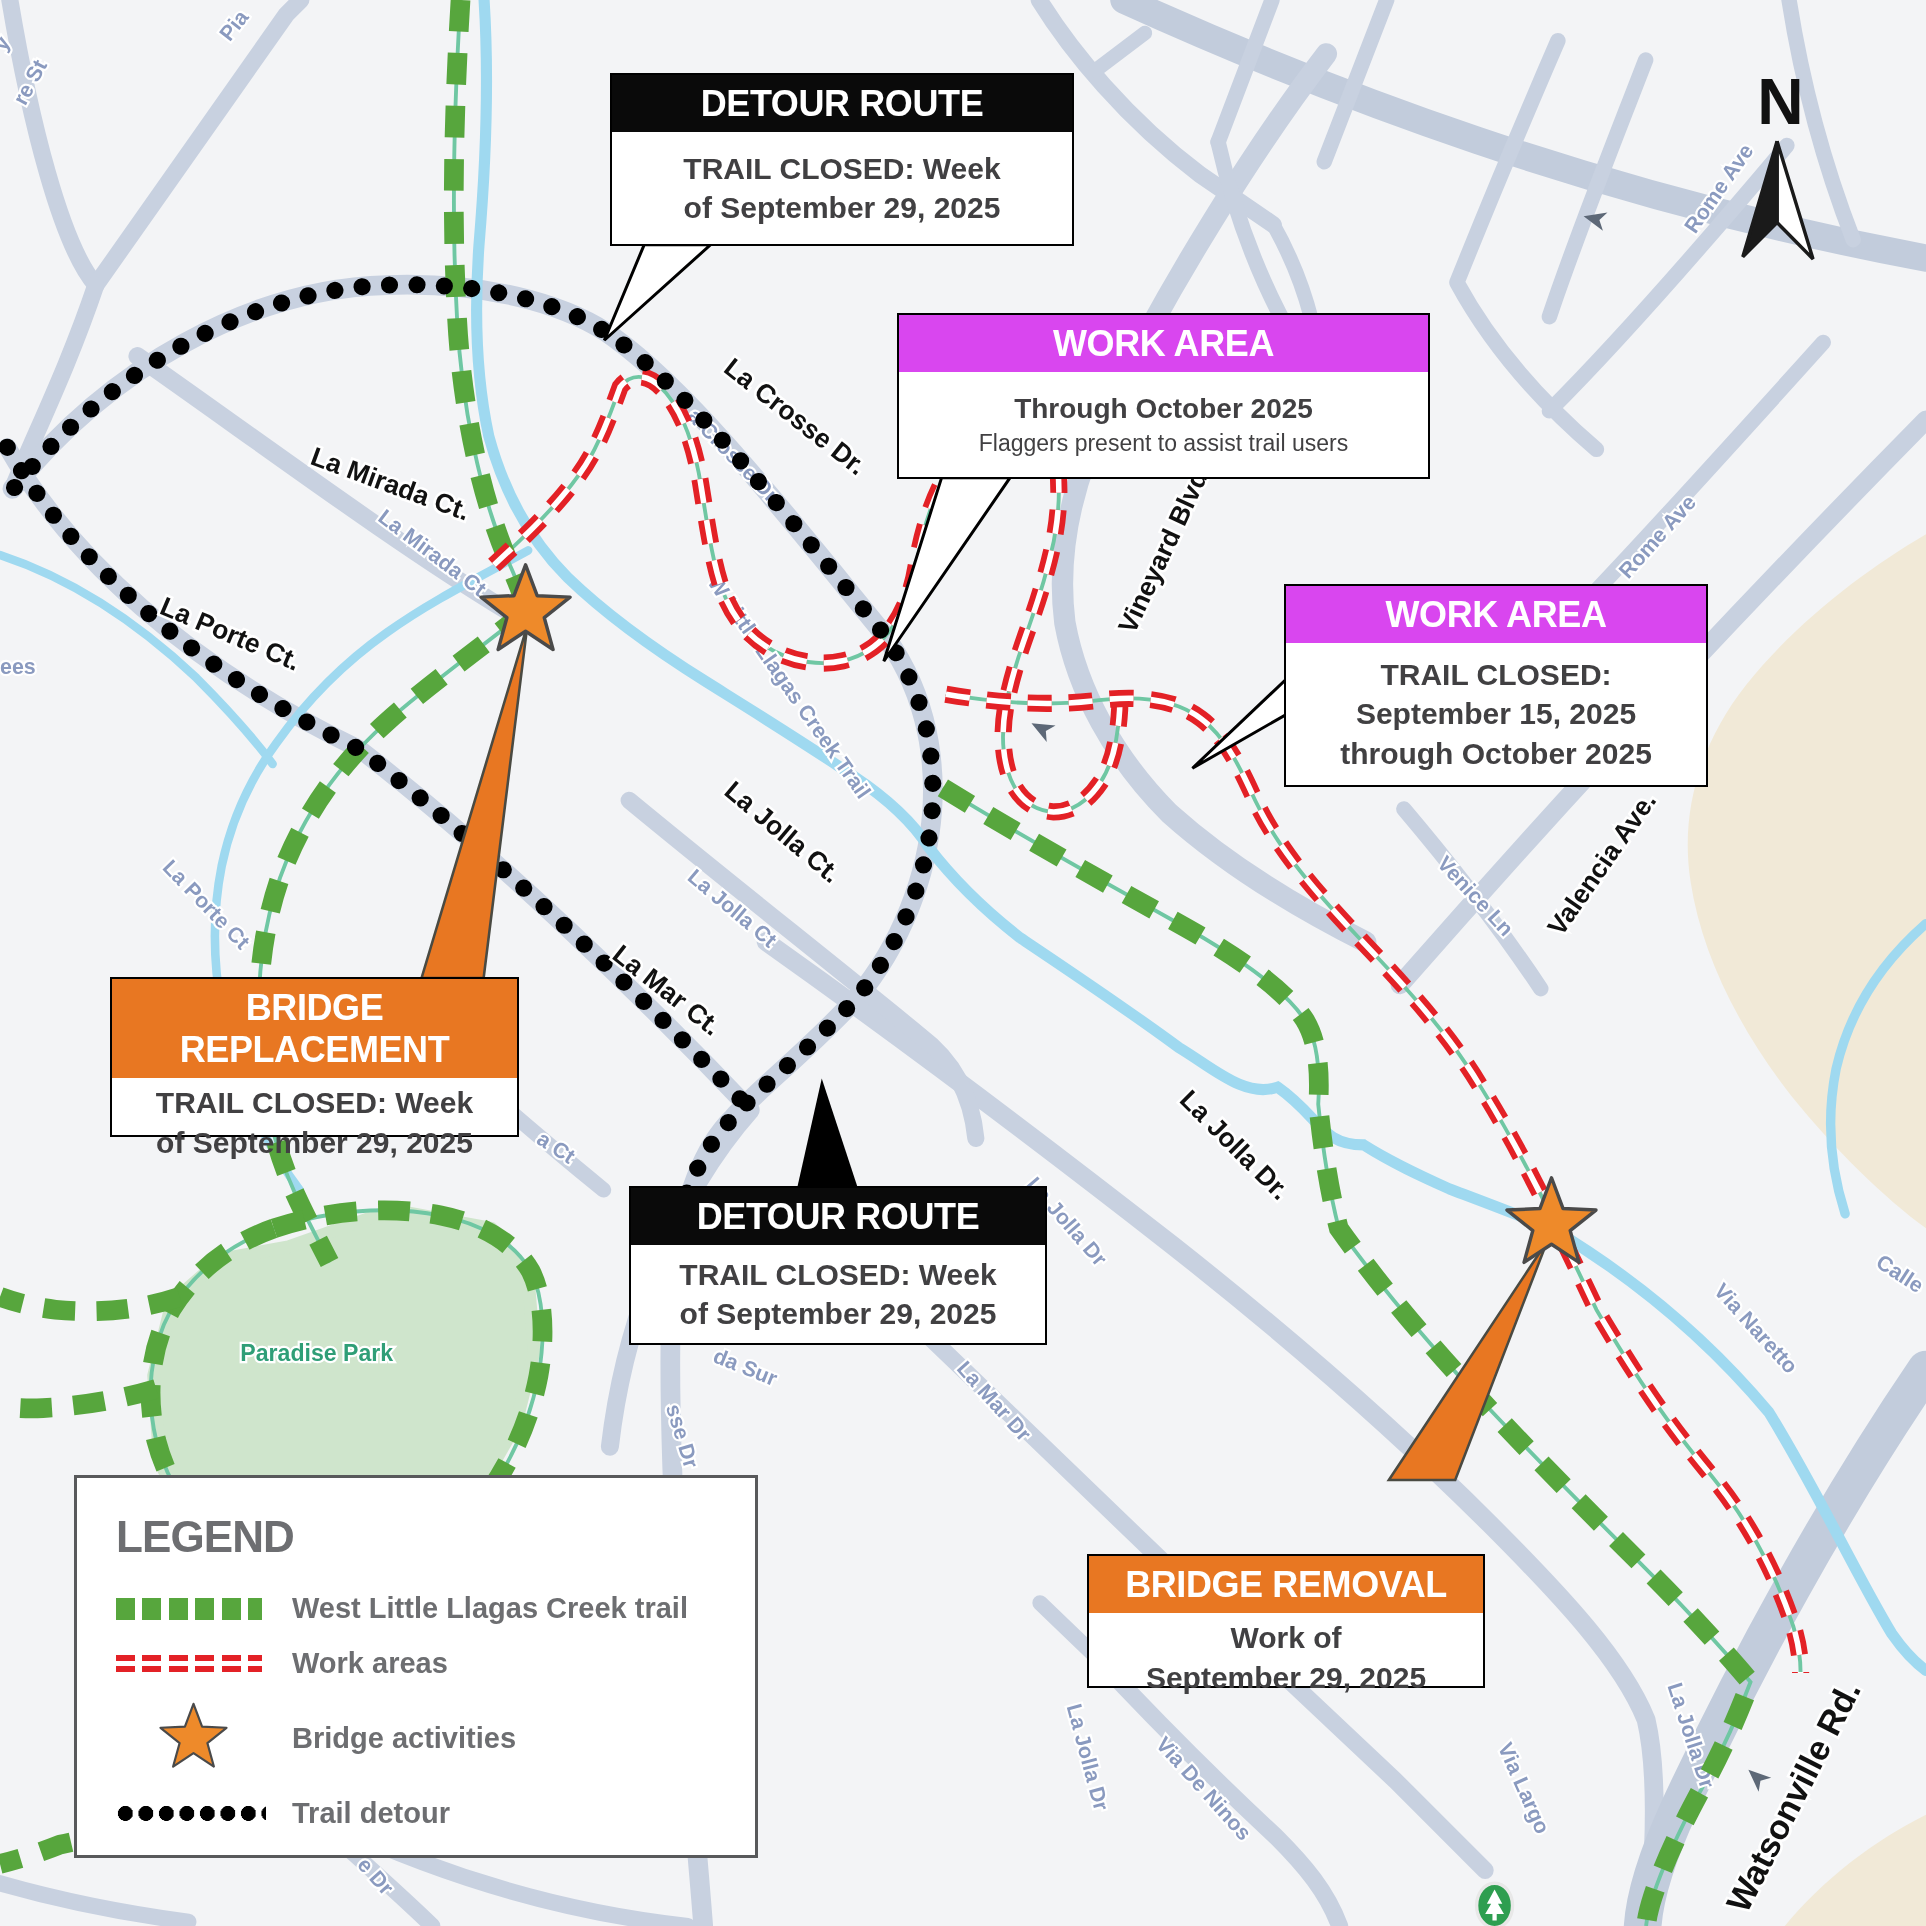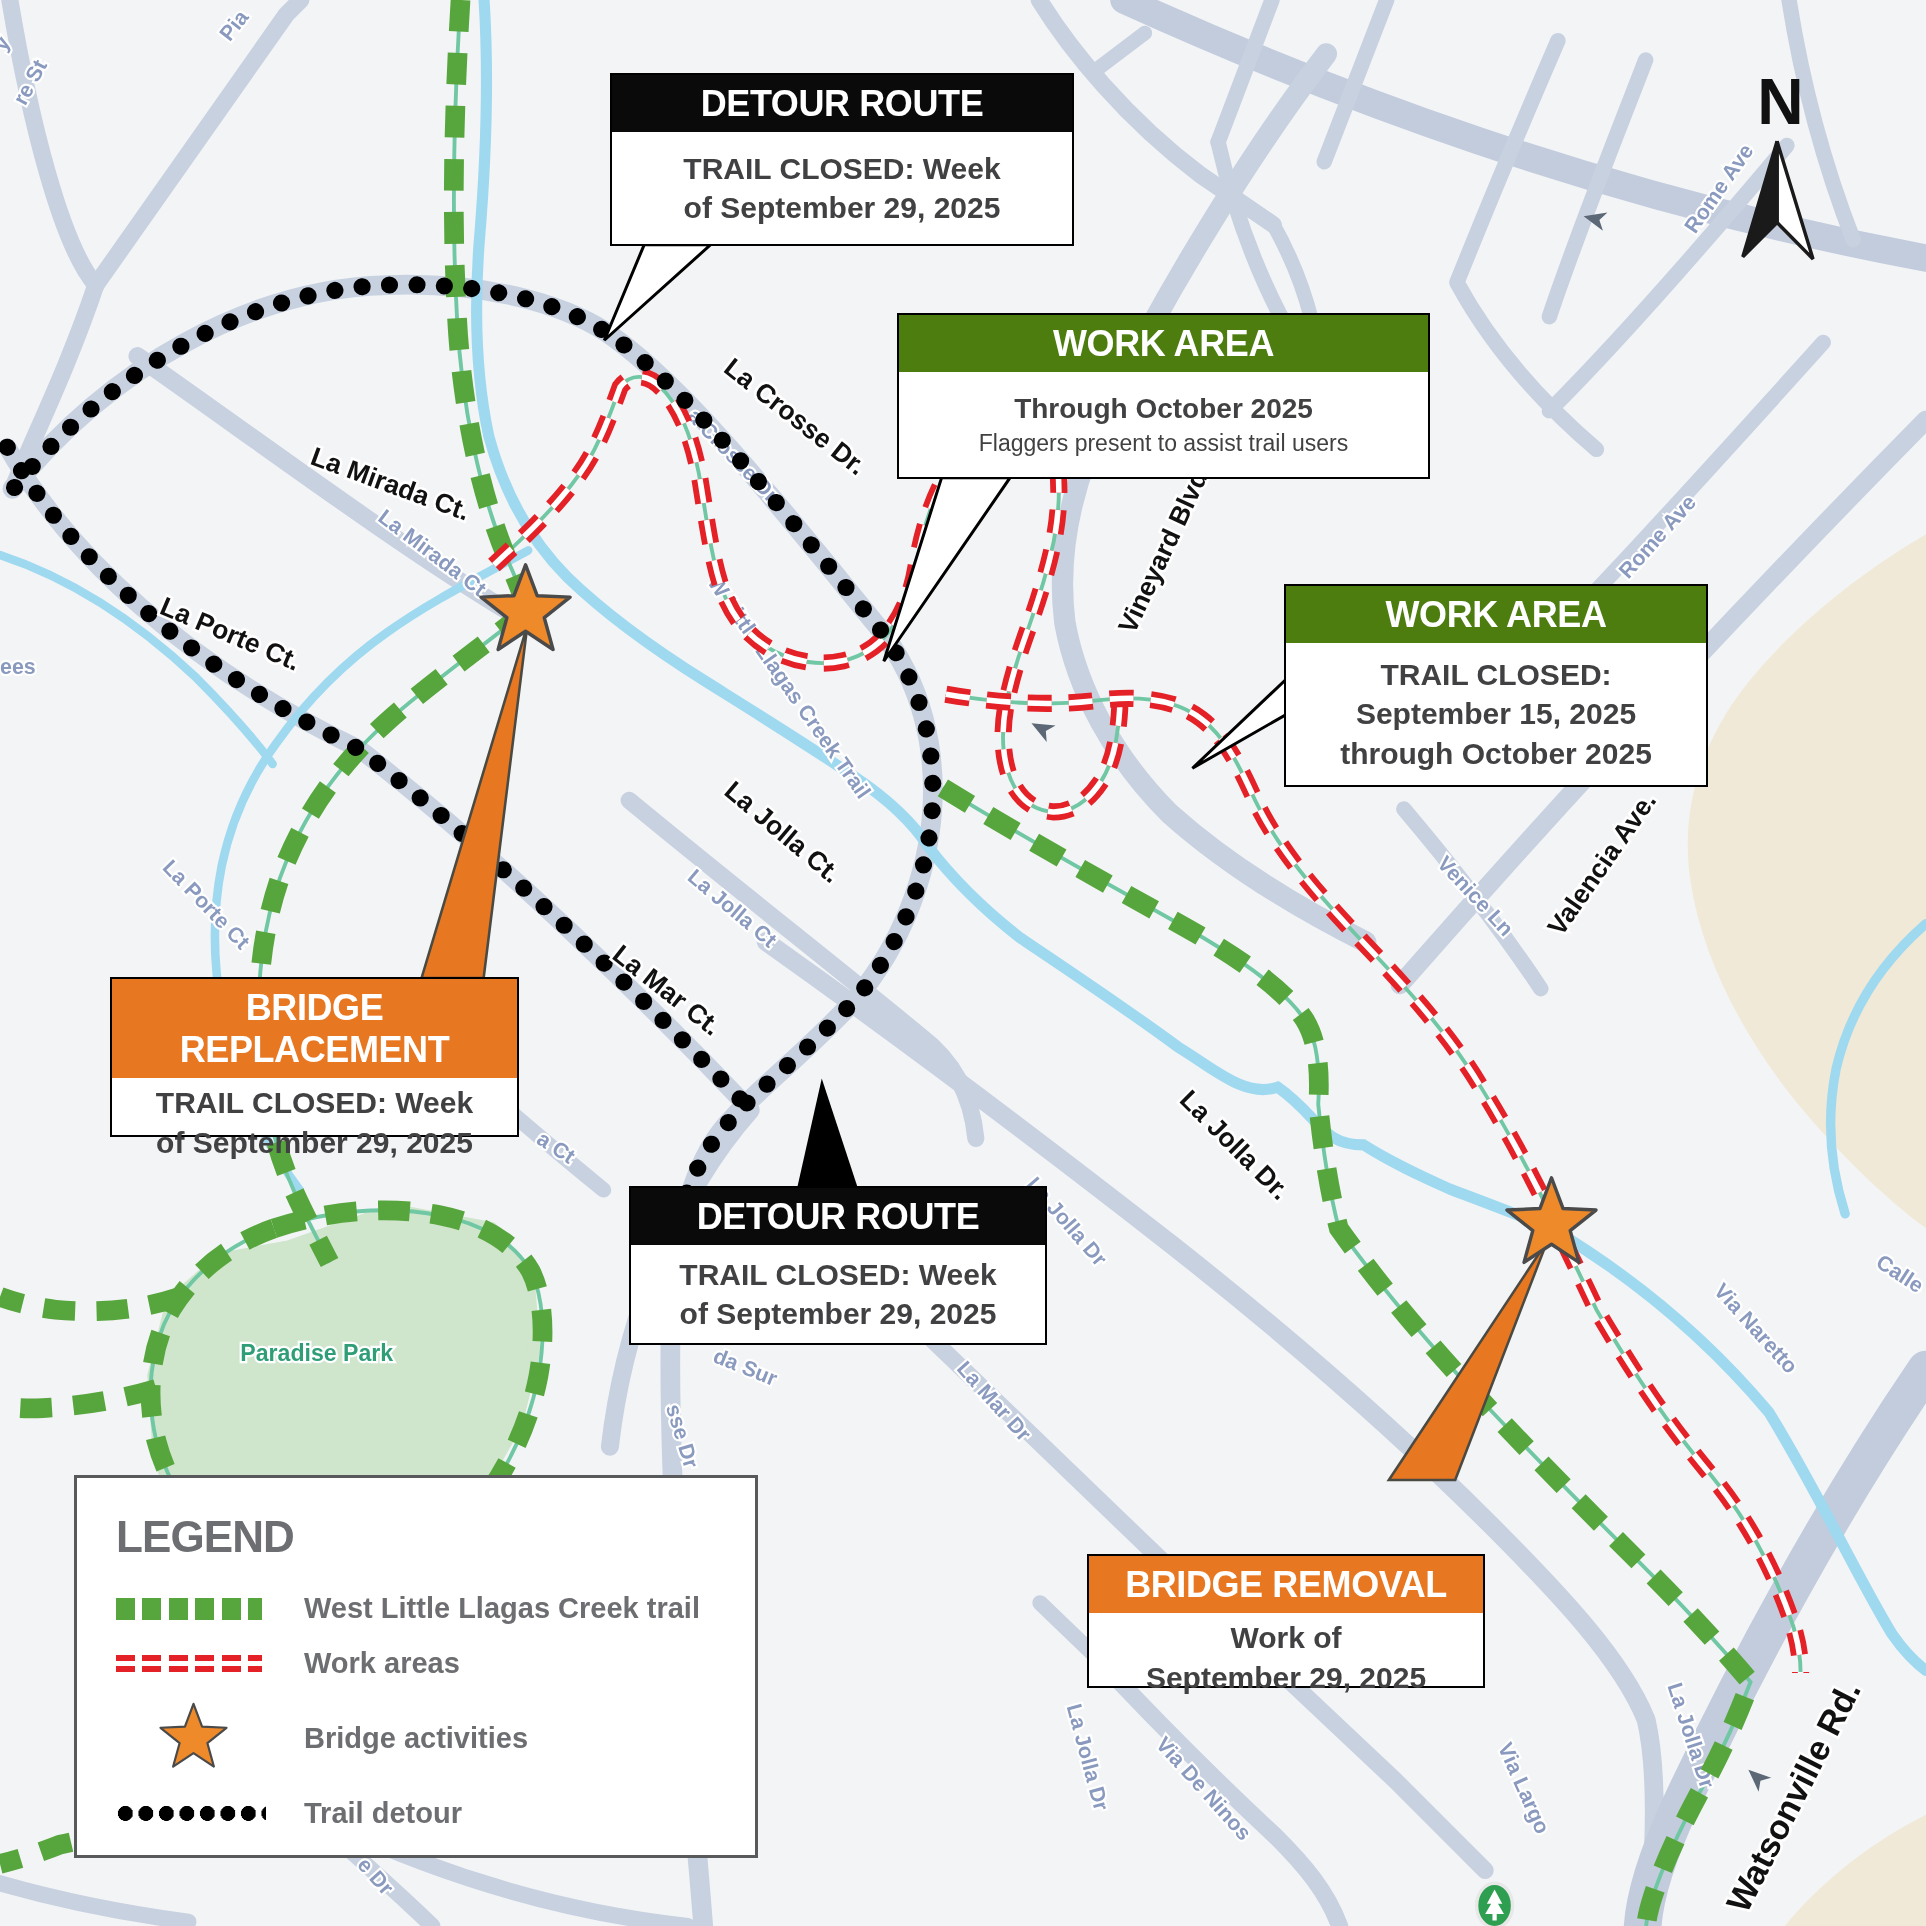--- a/index.html
+++ b/index.html
@@ -7,32 +7,32 @@
        font-family:"Liberation Sans",sans-serif;overflow:hidden;}
   #map-svg{position:absolute;left:0;top:0;}
   .bm-label{font-size:50px;font-weight:600;fill:#8a9abf;stroke:#ffffff;stroke-width:10px;paint-order:stroke;}
   .blk-label{font-size:62px;font-weight:700;fill:#111111;stroke:#ffffff;stroke-width:12px;paint-order:stroke;}
   .blk-big{font-size:80px;}
   .park-label{font-size:54px;font-weight:600;fill:#2f9e77;stroke:#ffffff;stroke-width:10px;paint-order:stroke;}
   .callout{position:absolute;border:2.1px solid #000;background:#ffffff;display:flex;flex-direction:column;box-sizing:border-box;}
   .callout .hd{color:#fff;font-weight:700;text-align:center;font-size:36px;letter-spacing:-0.4px;
                display:flex;align-items:center;justify-content:center;padding:7.7px 4.3px;}
   .hd-black{background:#0a0a0a;}
-  .hd-red{background:#4d7c0f;}
+  .hd-red{background:#d946ef;}
   .hd-orange{background:#e87722;}
   .callout .bd{flex:1;display:flex;flex-direction:column;align-items:center;justify-content:center;
                color:#414042;font-weight:700;font-size:30px;line-height:1.32;text-align:center;padding:5.1px 6.8px;border-radius:27px;}
   .callout .bd .thin{font-weight:400;font-size:23px;}
   .c2 .bd{font-size:28px;}
   #legend{position:absolute;left:74px;top:1475px;width:684px;height:383px;background:#fff;
           border:3.9px solid #58595b;box-sizing:border-box;padding:26px 30px 13px 39px;}
   #legend h1{margin:8px 0 30px 0;font-size:44px;color:#6d6e71;letter-spacing:-0.9px;}
   .lg-row{display:flex;align-items:center;margin-bottom:22px;}
   .lg-swatch{width:154px;flex:0 0 154px;display:flex;flex-direction:column;justify-content:center;align-items:flex-start;}
-  .lg-text{font-size:29px;font-weight:700;color:#6d6e71;margin-left:34px;}
+  .lg-text{font-size:29px;font-weight:700;color:#6d6e71;margin-left:22px;}
   .sw-green{width:146px;height:22px;background:repeating-linear-gradient(90deg,#57a63d 0 19px,transparent 19px 26.5px);}
   .sw-redbar{width:146px;height:6.4px;background:repeating-linear-gradient(90deg,#e32126 0 19px,transparent 19px 26.5px);}
   .sw-redbar + .sw-redbar{margin-top:5.1px;}
   .sw-dots{width:150px;height:19px;background:radial-gradient(circle at 9.4px 9.4px,#000 7.3px,transparent 7.7px);
            background-size:20.5px 19px;background-repeat:repeat-x;}
 </style>
 </head>
 <body>
 
 <svg id="map-svg" width="1926" height="1926" viewBox="0 0 4500 4500">

